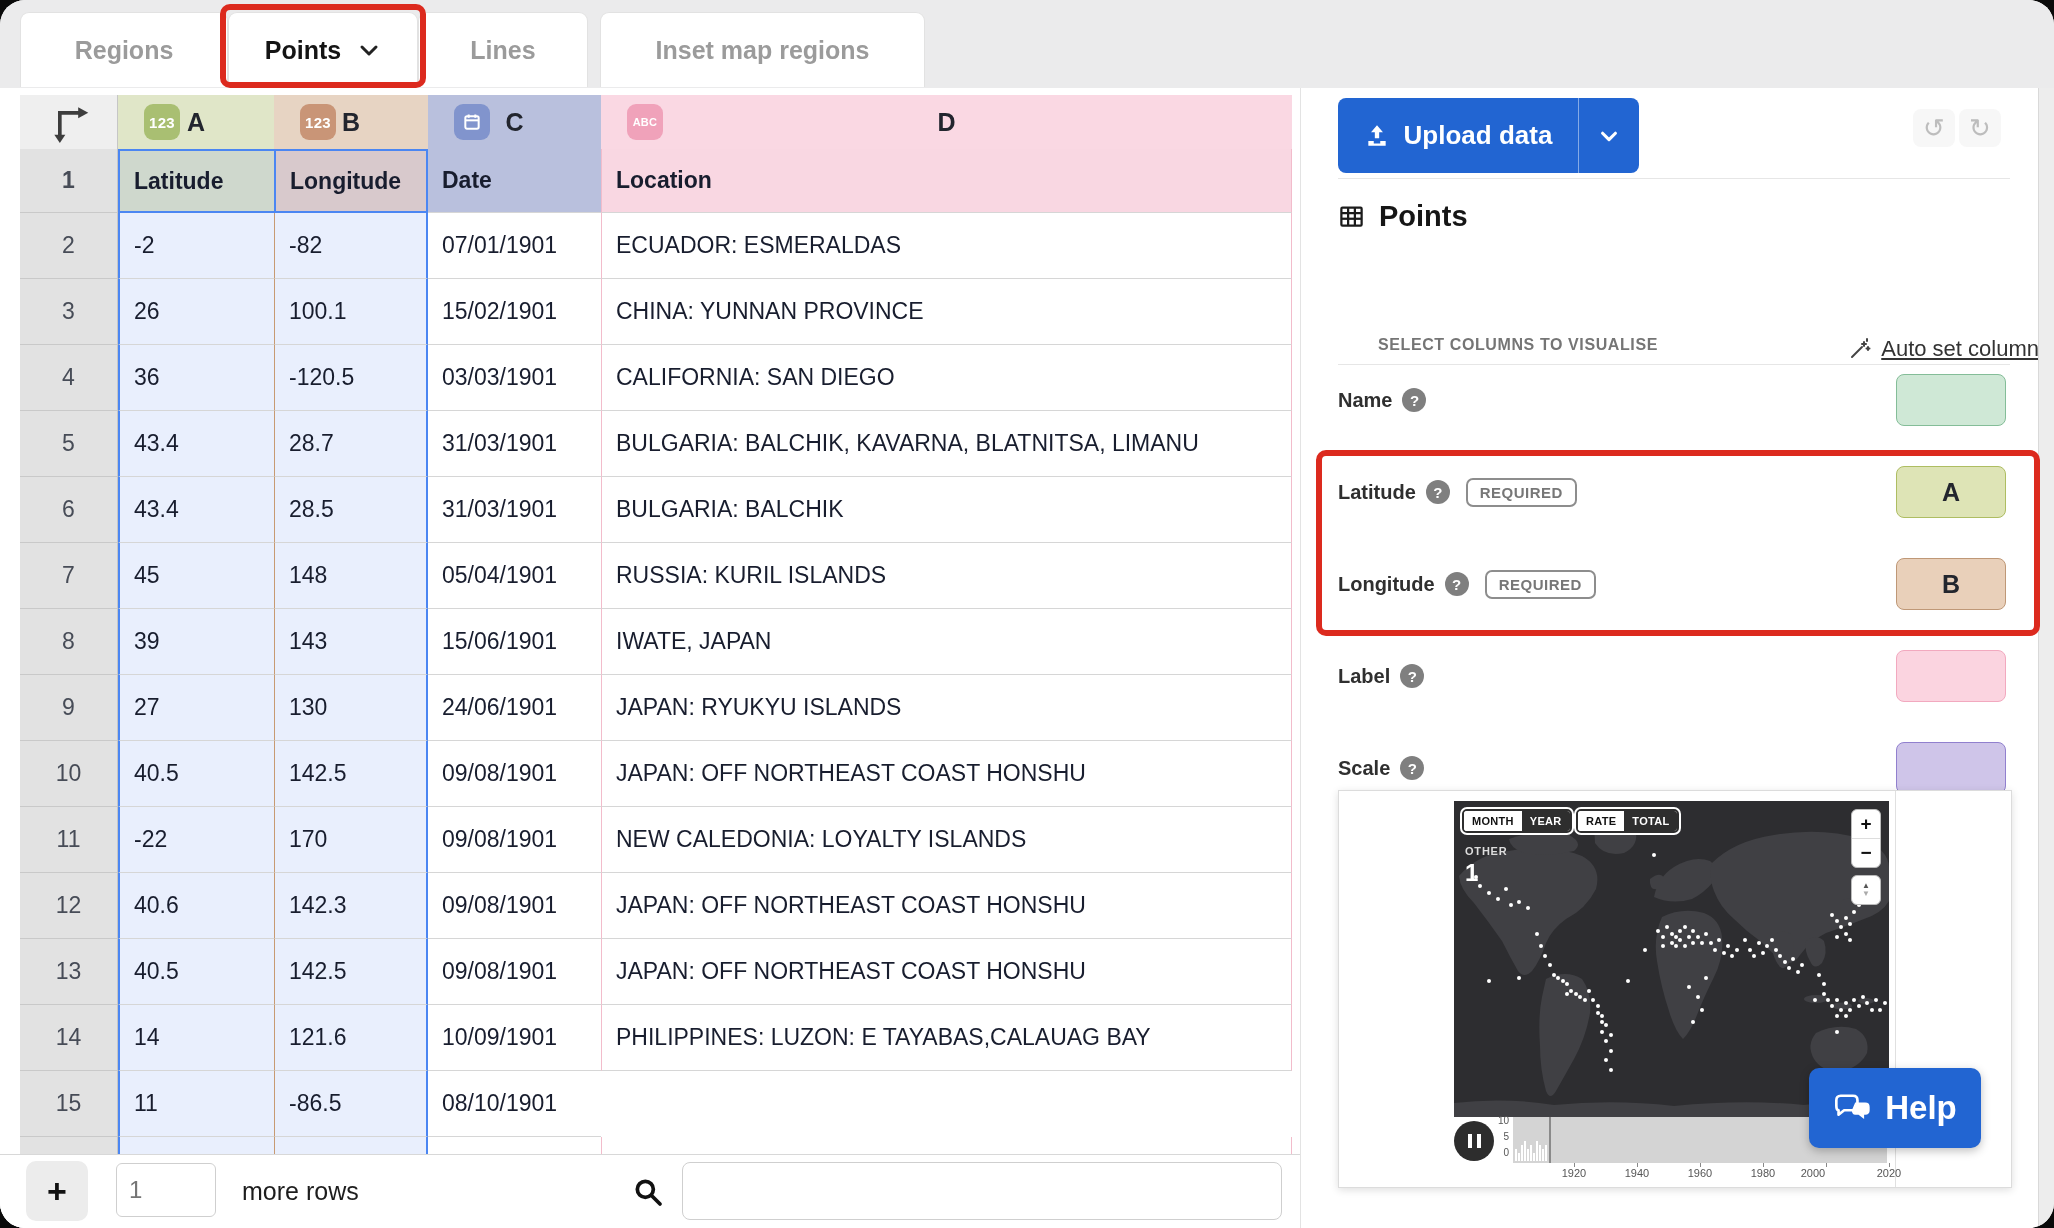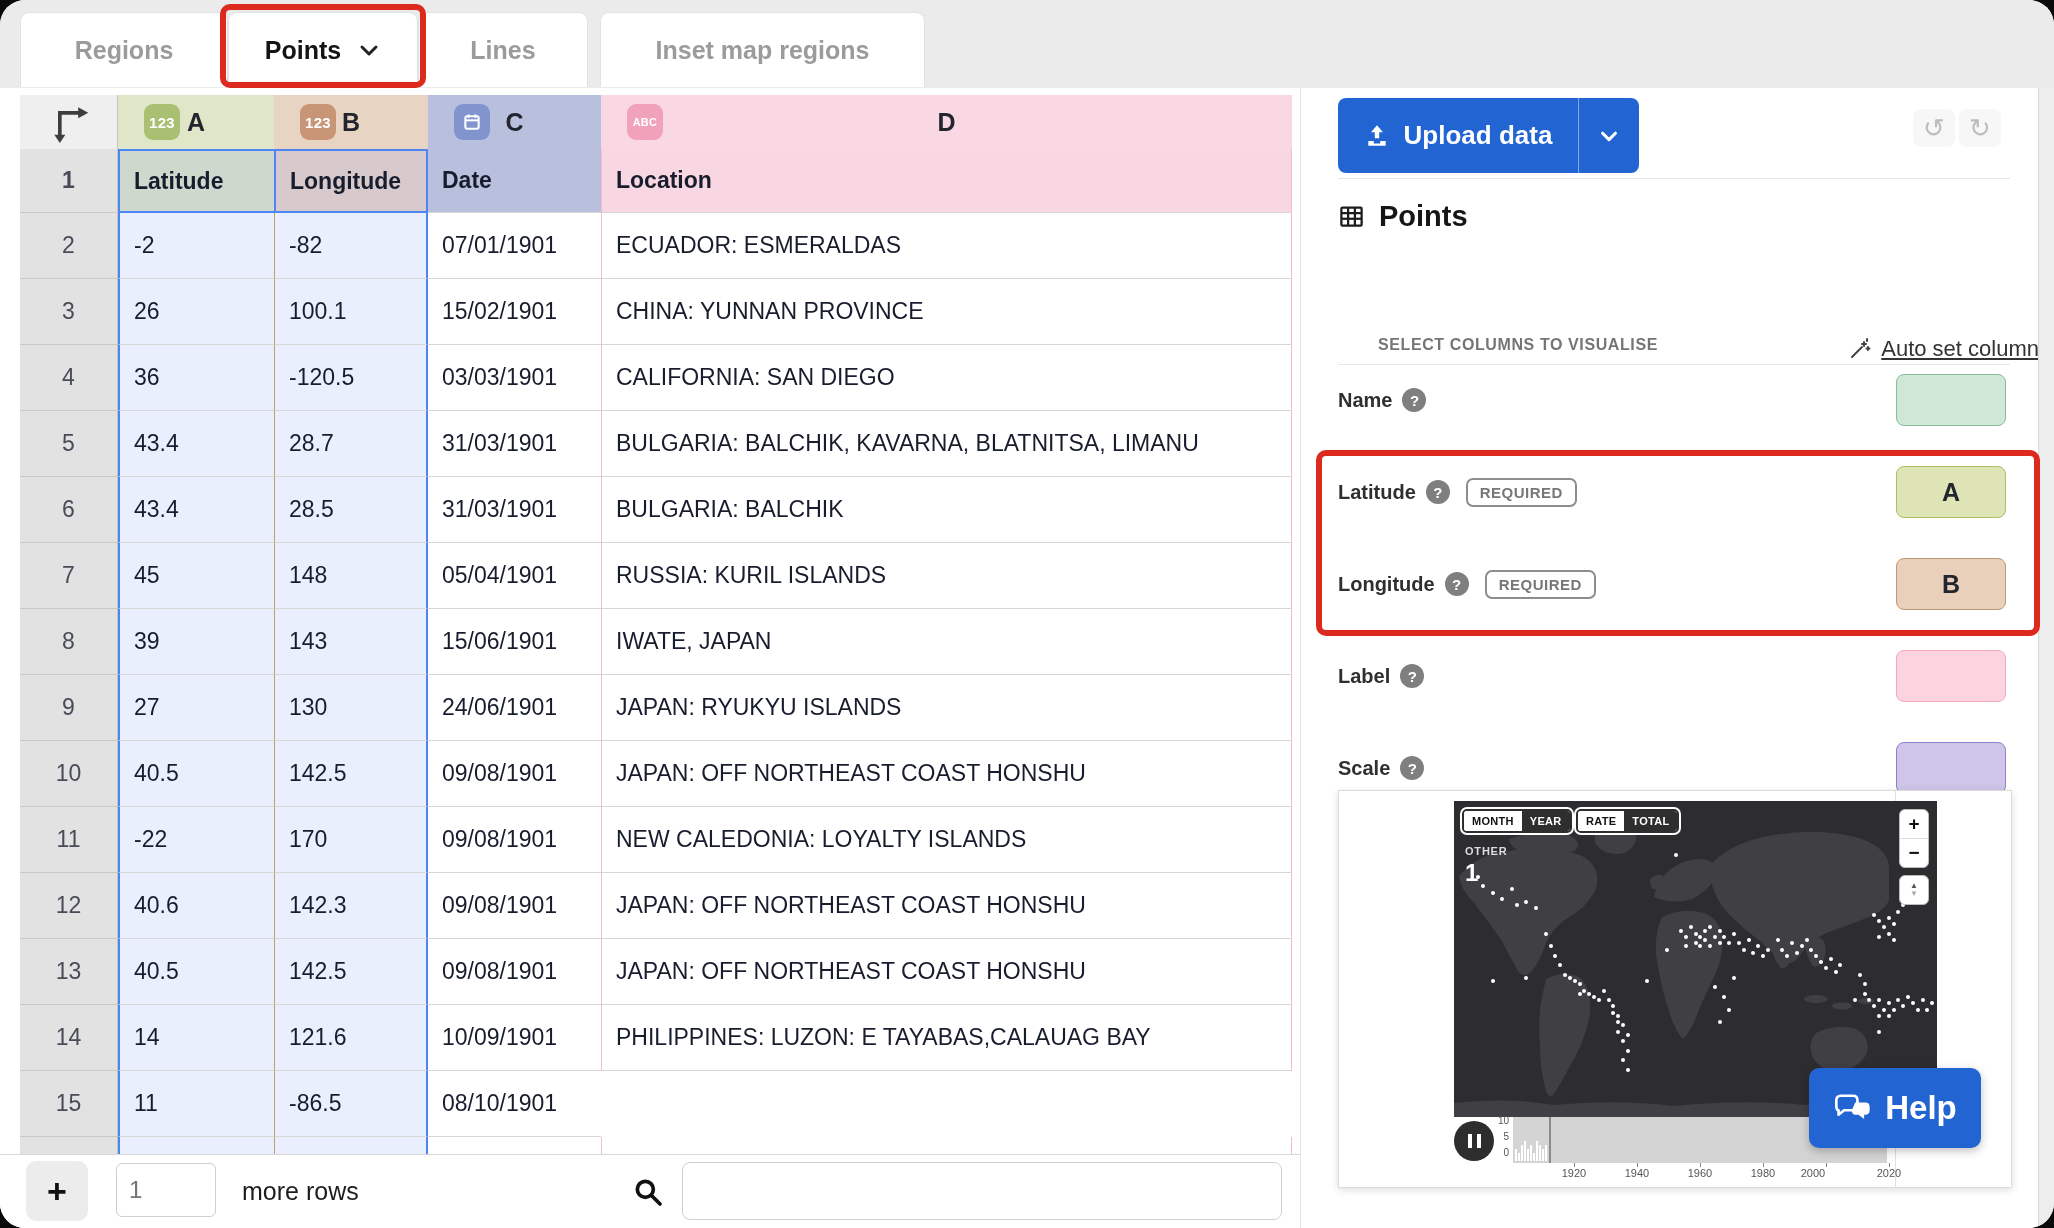--- a/index.html
+++ b/index.html
@@ -358,21 +358,21 @@
           <span class="fieldlbl">Scale</span>
           <span class="qmark">?</span>
           <div class="colbox" style="background: rgb(207, 197, 233); border: 1.5px solid rgb(145, 128, 206);"></div>
         </div>
       </div>
     <div class="annotation" id="field-annotation" style="left: 15px; top: 362px; width: 724px; height: 186px; border-color: rgb(220, 42, 30);"></div>
 
     <div class="card">
       <div class="cardvline"></div>
 
-      <div class="map" id="map" style="background: rgb(45, 45, 48); padding-left: 48px;">
+      <div class="map" id="map" style="background: rgb(45, 45, 48);">
         <svg id="continents" width="435" height="316" viewBox="0 0 435 316" style="position:absolute;left:0;top:0">
           <g id="landg">
             <path d="M5,75 Q25,52 55,50 Q95,42 128,55 Q148,66 142,88 Q132,108 112,118 Q98,128 92,142 Q86,160 78,170 Q70,178 64,170 Q56,156 48,140 Q34,120 20,102 Q6,88 5,75 Z" fill="#404044"></path>
             <path d="M55,38 Q85,28 115,34 Q130,42 120,50 Q95,56 70,52 Q56,47 55,38 Z" fill="#404044"></path>
             <path d="M140,22 Q168,14 181,28 Q186,44 170,52 Q150,56 141,42 Z" fill="#404044"></path>
             <path d="M92,178 Q112,168 128,178 Q138,192 136,212 Q132,236 120,258 Q110,276 102,290 Q96,300 92,290 Q86,268 86,245 Q84,215 88,196 Z" fill="#404044"></path>
             <path d="M196,78 Q206,70 210,77 Q212,84 204,88 Q195,90 196,78 Z" fill="#404044"></path>
             <path d="M200,96 Q204,76 220,66 Q240,54 256,60 Q266,68 260,80 Q250,92 238,98 Q218,104 200,96 Z" fill="#404044"></path>
             <path d="M208,116 Q228,106 250,112 Q266,118 268,136 Q270,156 260,176 Q250,196 243,214 Q237,230 229,238 Q221,230 215,210 Q207,186 203,160 Q199,136 208,116 Z" fill="#404044"></path>
             <path d="M258,62 Q280,40 320,34 Q368,26 408,38 Q434,48 435,66 L435,100 Q428,112 410,118 Q390,126 372,132 Q356,140 346,154 Q338,166 328,160 Q316,150 306,140 Q292,130 280,118 Q266,106 260,90 Q254,74 258,62 Z" fill="#404044"></path>

